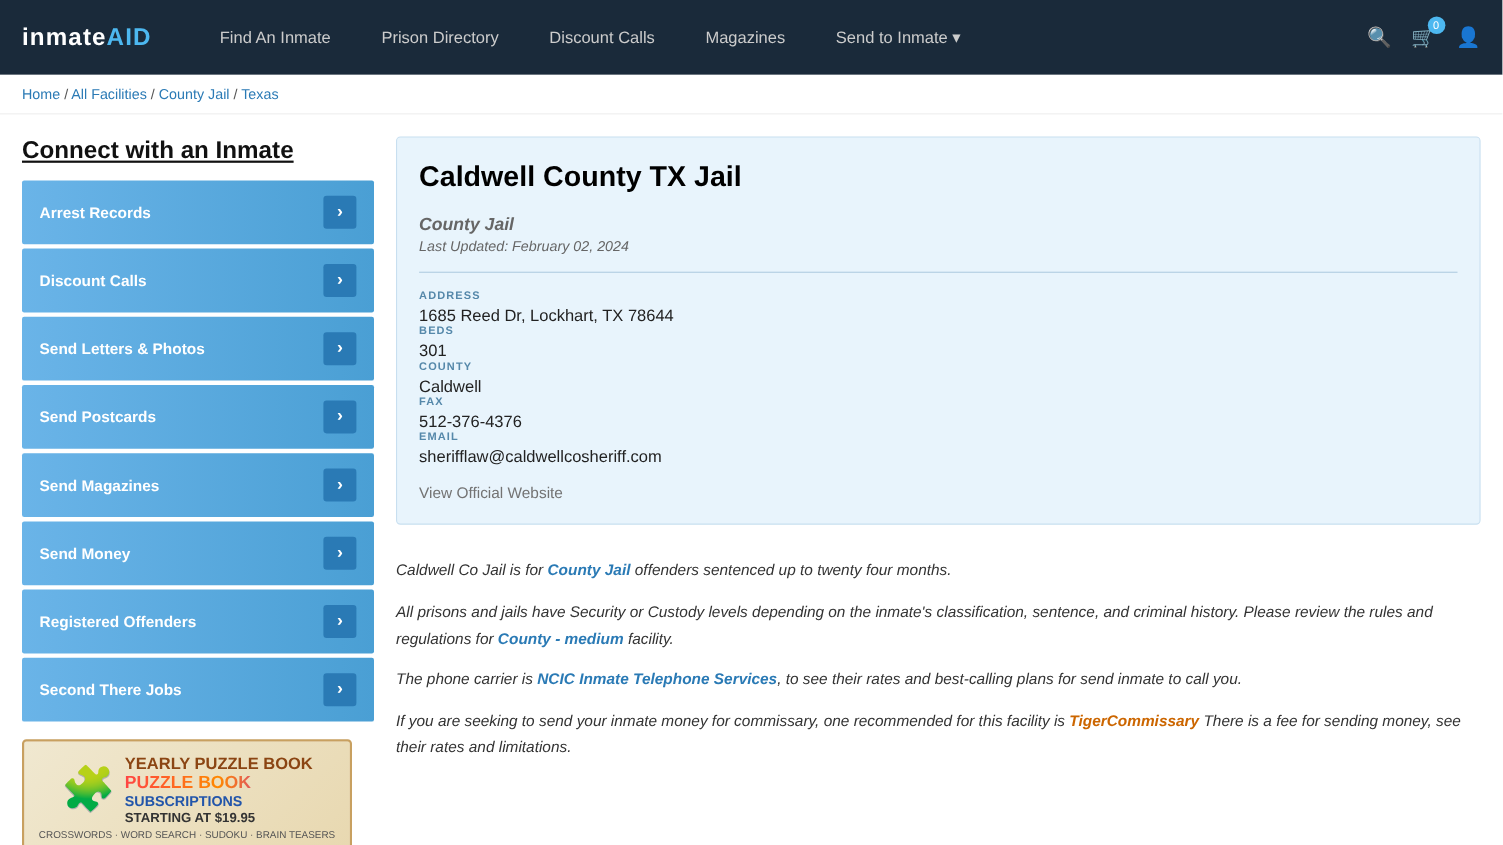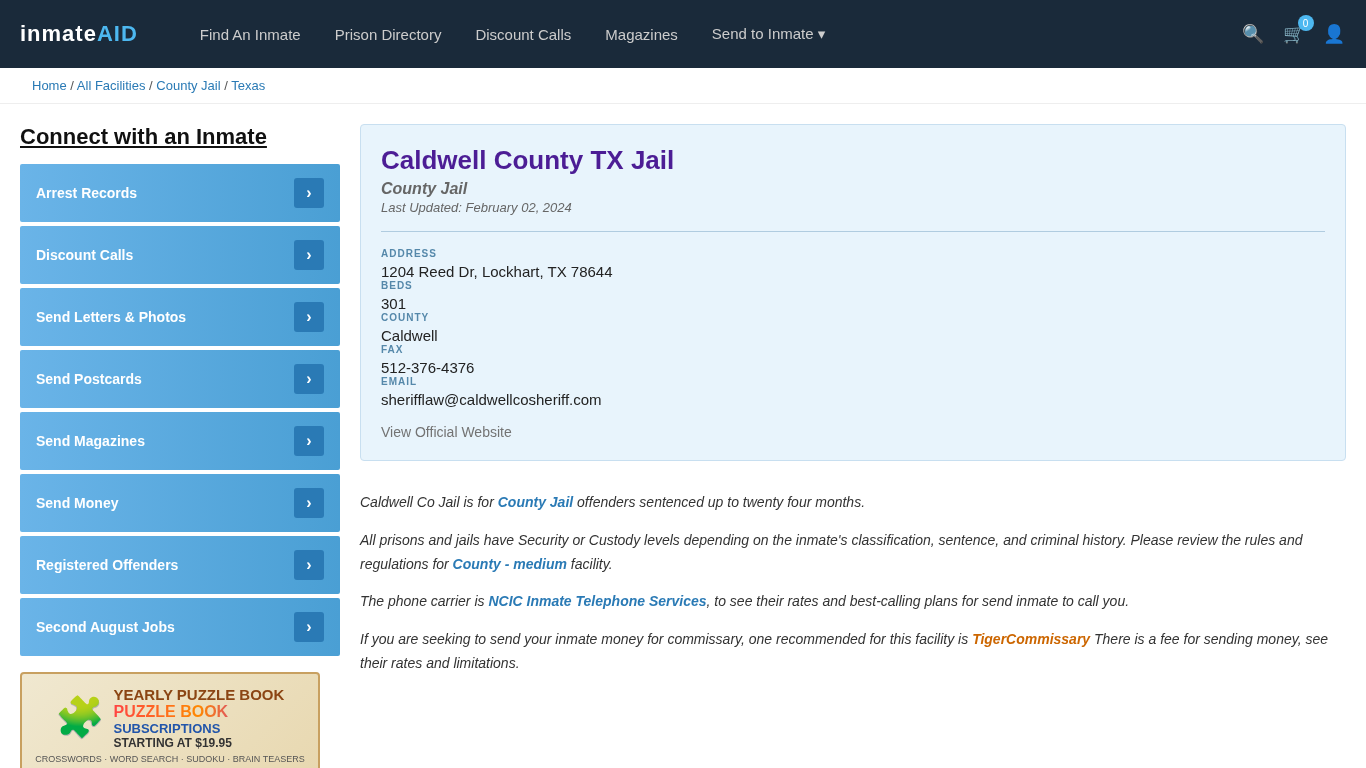--- a/index.html
+++ b/index.html
@@ -63,21 +63,21 @@
       color: #ccc;
       font-size: 15px;
       cursor: pointer;
       display: flex;
       align-items: center;
       gap: 4px;
     }
 
     
     .breadcrumb-bar {
-      padding: 10px 32px;
+      padding: 10px 20px;
       background: #fff;
       border-bottom: 1px solid #eee;
     }
     .breadcrumb {
       font-size: 13px;
       color: #555;
     }
     .breadcrumb a {
       color: #2a7ab5;
       text-decoration: none;
@@ -184,22 +184,22 @@
     .facility-card {
       border: 1px solid #c8dff0;
       background: #e8f4fc;
       padding: 20px;
       margin-bottom: 20px;
       border-radius: 4px;
     }
     .facility-name {
       font-size: 26px;
       font-weight: bold;
-      color: #4c1d95;
-      margin-bottom: 4px;
+      color: #000000;
+      margin-bottom: 20px;
     }
     .facility-type {
       font-size: 16px;
       font-weight: bold;
       color: #666;
       font-style: italic;
       margin-bottom: 2px;
     }
     .facility-updated {
       font-size: 13px;
@@ -255,21 +255,21 @@
 </head>
 <body>
 
 <header class="header">
   <div class="logo-area">
     <span class="logo-text">
       inmate<span>AID</span>
     </span>
   </div>
 
-  <nav style="display:flex; gap:10px; align-items:center;">
+  <nav style="display:flex; gap:22px; align-items:center;">
     <span class="nav-item">Find An Inmate</span>
     <span class="nav-item">Prison Directory</span>
     <span class="nav-item">Discount Calls</span>
     <span class="nav-item">Magazines</span>
     <span class="nav-item send-to-inmate-btn">Send to Inmate ▾</span>
   </nav>
 
   <div class="nav-spacer"></div>
 
   <div class="header-icons">
@@ -322,21 +322,21 @@
       </div>
       <div class="sidebar-item">
         <span>Send Money</span>
         <span class="sidebar-arrow">›</span>
       </div>
       <div class="sidebar-item">
         <span>Registered Offenders</span>
         <span class="sidebar-arrow">›</span>
       </div>
       <div class="sidebar-item">
-        <span>Second August Jobs</span>
+        <span>Second There Jobs</span>
         <span class="sidebar-arrow">›</span>
       </div>
     </div>
 
     <div class="ad-banner">
       <div class="ad-content">
         <div class="ad-puzzle-icon">🧩</div>
         <div class="ad-text-block">
           <div class="ad-yearly">YEARLY PUZZLE BOOK</div>
           <div class="ad-puzzle-title">PUZZLE BOOK</div>
@@ -351,21 +351,21 @@
   <main class="content">
 
     <div class="facility-card">
       <h1 class="facility-name">Caldwell County TX Jail</h1>
       <div class="facility-type">County Jail</div>
       <div class="facility-updated">Last Updated: February 02, 2024</div>
 
       <div class="info-grid">
         <div class="info-cell">
           <div class="info-label">ADDRESS</div>
-          <div class="info-value">1204 Reed Dr, Lockhart, TX 78644</div>
+          <div class="info-value">1685 Reed Dr, Lockhart, TX 78644</div>
         </div>
         <div class="info-cell">
           <div class="info-label">BEDS</div>
           <div class="info-value">301</div>
         </div>
         <div class="info-cell">
           <div class="info-label">COUNTY</div>
           <div class="info-value">Caldwell</div>
         </div>
         <div class="info-cell">

